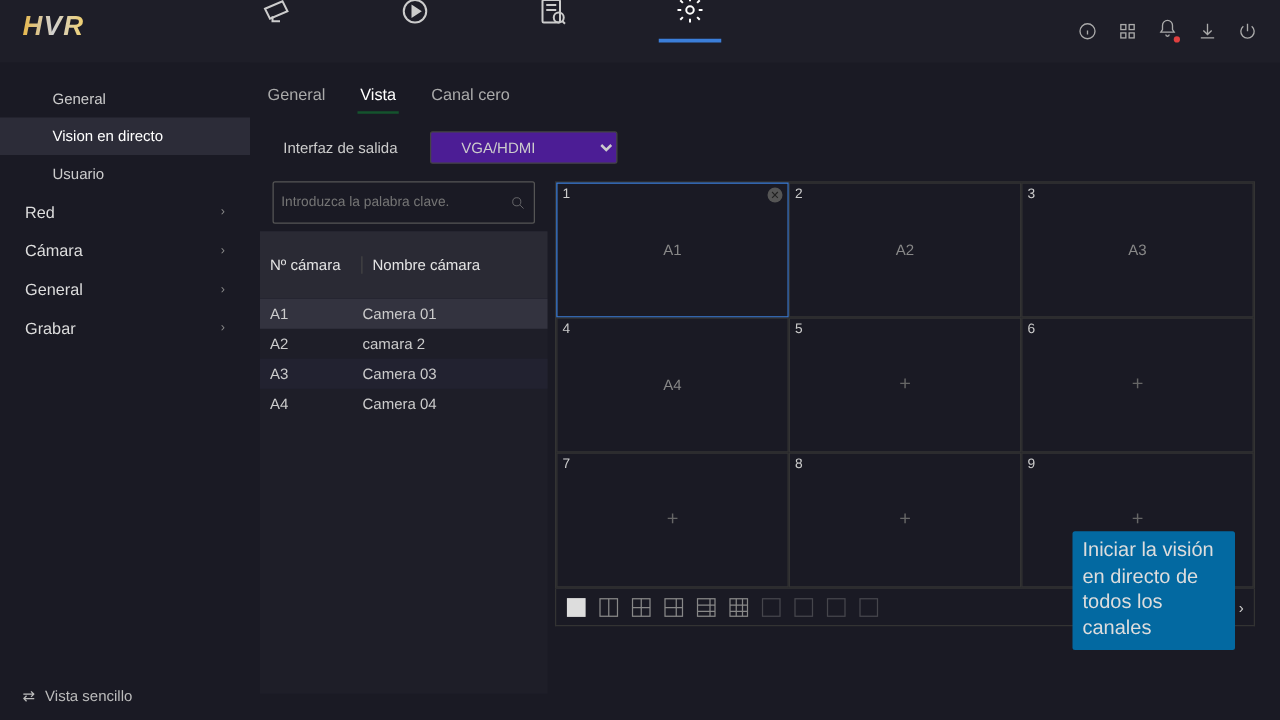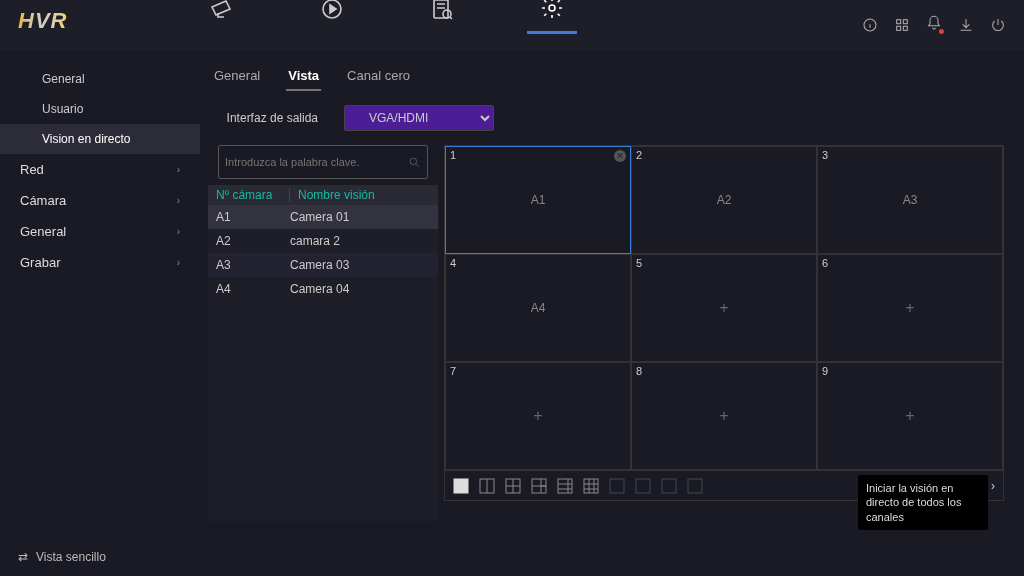--- a/index.html
+++ b/index.html
@@ -25,32 +25,32 @@
 .sidebar { width:200px; background:#1a1a24; padding-top:14px; display:flex; flex-direction:column;}
 .side-group { padding:8px 20px; display:flex; justify-content:space-between; align-items:center; cursor:pointer; font-size:13px; color:#ddd;}
 .side-sub { padding:8px 20px 8px 42px; cursor:pointer; font-size:12px; color:#ccc;}
 .side-sub.active { background:#2c2c38; color:#fff;}
 .chev { font-size:10px; color:#888;}
 .side-footer { margin-top:auto; padding:12px 18px; font-size:12px; color:#bbb; display:flex; gap:8px; align-items:center;}
 
 .content { flex:1; padding:12px 20px 0 8px; position:relative;}
 .tabs { display:flex; gap:24px; padding-left:4px; margin-bottom:14px;}
 .tab { padding:6px 2px; cursor:pointer; color:#aaa; font-size:13px;}
-.tab.active { color:#fff; border-bottom:2px solid #737373;font-weight:bold;}
+.tab.active { color:#fff; border-bottom:2px solid #14532d;}
 
 .row { display:flex; align-items:center; gap:26px; margin-bottom:14px;}
 .label { width:110px; text-align:right; font-size:12px; color:#ccc;}
 .select { width:150px; height:26px; background:#4c1d95; border:1px solid #444; color:#ccc; padding:2px 20px; font-size:12px; border-radius:2px;}
 
 .workarea { display:flex; gap:2px;}
 .camlist { width:230px; }
 .search { width:210px; margin:0 auto 6px; height:24px; background:transparent; border:1px solid #555; border-radius:2px; display:flex; align-items:center; padding:16px 6px;}
 .search input { flex:1; background:transparent; border:none; color:#ccc; font-size:11px; outline:none;}
 .search svg { width:13px; height:13px; stroke:#888; fill:none;}
-.thead { display:flex; background:#2a2a34; padding:3px 8px; font-size:12px; color:#14b8a6;}
+.thead { display:flex; background:#2a2a34; padding:20px 8px; font-size:12px; color:#e5e5e5;}
 .thead div:first-child { width:74px; border-right:1px solid #444;}
 .thead div:last-child { padding-left:8px;}
 .trow { display:flex; padding:5px 8px; font-size:12px; color:#ccc; cursor:pointer;}
 .trow:nth-child(odd){ background:#222230;}
 .trow.sel { background:#33333f;}
 .trow div:first-child { width:74px;}
 .camlist-body { background:#1e1e28; height:316px;}
 
 .grid { flex:1; margin-left:4px;}
 .cells { display:grid; grid-template-columns:repeat(3,1fr); grid-template-rows:repeat(3,108px); border:1px solid #333;}
@@ -60,21 +60,21 @@
 .cell .close { position:absolute; top:3px; right:4px; width:12px; height:12px; border-radius:50%; background:#555; color:#222; font-size:9px; display:flex; align-items:center; justify-content:center; cursor:pointer;}
 .cell .plus { font-size:16px; color:#666;}
 
 .gridbar { height:30px; display:flex; align-items:center; padding:0 8px; gap:10px; border:1px solid #333; border-top:none;}
 .gridbar .licon { width:16px; height:16px; stroke:#888; fill:none; cursor:pointer;}
 .gridbar .licon.on { stroke:#ddd; fill:#ddd;}
 .gridbar-spacer { flex:1;}
 .pageind { font-size:11px; color:#ccc; margin:0 8px;}
 .btn { background:#2d6fd2; color:#fff; border:none; padding:8px 20px; font-size:13px; border-radius:2px; margin-top:22px; cursor:pointer;}
 
-.tooltip { position:absolute; right:36px; bottom:46px; width:130px; background:#000000; color:#ddd; font-size:11px; padding:6px 8px; line-height:1.3; border-radius:2px;}
+.tooltip { position:absolute; right:36px; bottom:56px; width:130px; background:#0369a1; color:#ddd; font-size:16px; padding:6px 8px; line-height:1.3; border-radius:2px;}
 </style>
 </head>
 <body>
 
 <div class="topbar">
   <div class="logo">HVR</div>
   <div class="topnav">
     <div class="topnav-item">
         <svg viewBox="0 0 24 24">
           <path d="M2 10l14-6 4 8-14 6z"></path>
@@ -124,22 +124,22 @@
         <path d="M12 3v9"></path>
         <path d="M7 6a8 8 0 1010 0"></path>
       </svg>
   </div>
 </div>
 
 <div class="main">
   <div class="sidebar" id="sidebar">
 
       <div class="side-sub">General</div>
+      <div class="side-sub active">Vision en directo</div>
       <div class="side-sub">Usuario</div>
-      <div class="side-sub active">Vision en directo</div>
       <div class="side-group">
         <span>Red</span>
         <span class="chev">›</span>
       </div>
       <div class="side-group">
         <span>Cámara</span>
         <span class="chev">›</span>
       </div>
       <div class="side-group">
         <span>General</span>
@@ -173,21 +173,21 @@
       <div class="camlist">
         <div class="search">
           <input placeholder="Introduzca la palabra clave." style="">
           <svg viewBox="0 0 24 24">
               <circle cx="10" cy="10" r="6"></circle>
               <path d="M15 15l5 5"></path>
             </svg>
         </div>
         <div class="thead">
           <div>Nº cámara</div>
-          <div>Nombre visión</div>
+          <div>Nombre cámara</div>
         </div>
         <div class="camlist-body" id="camrows">
             <div class="trow sel">
               <div>A1</div>
               <div>Camera 01</div>
             </div>
             <div class="trow">
               <div>A2</div>
               <div>camara 2</div>
             </div>

